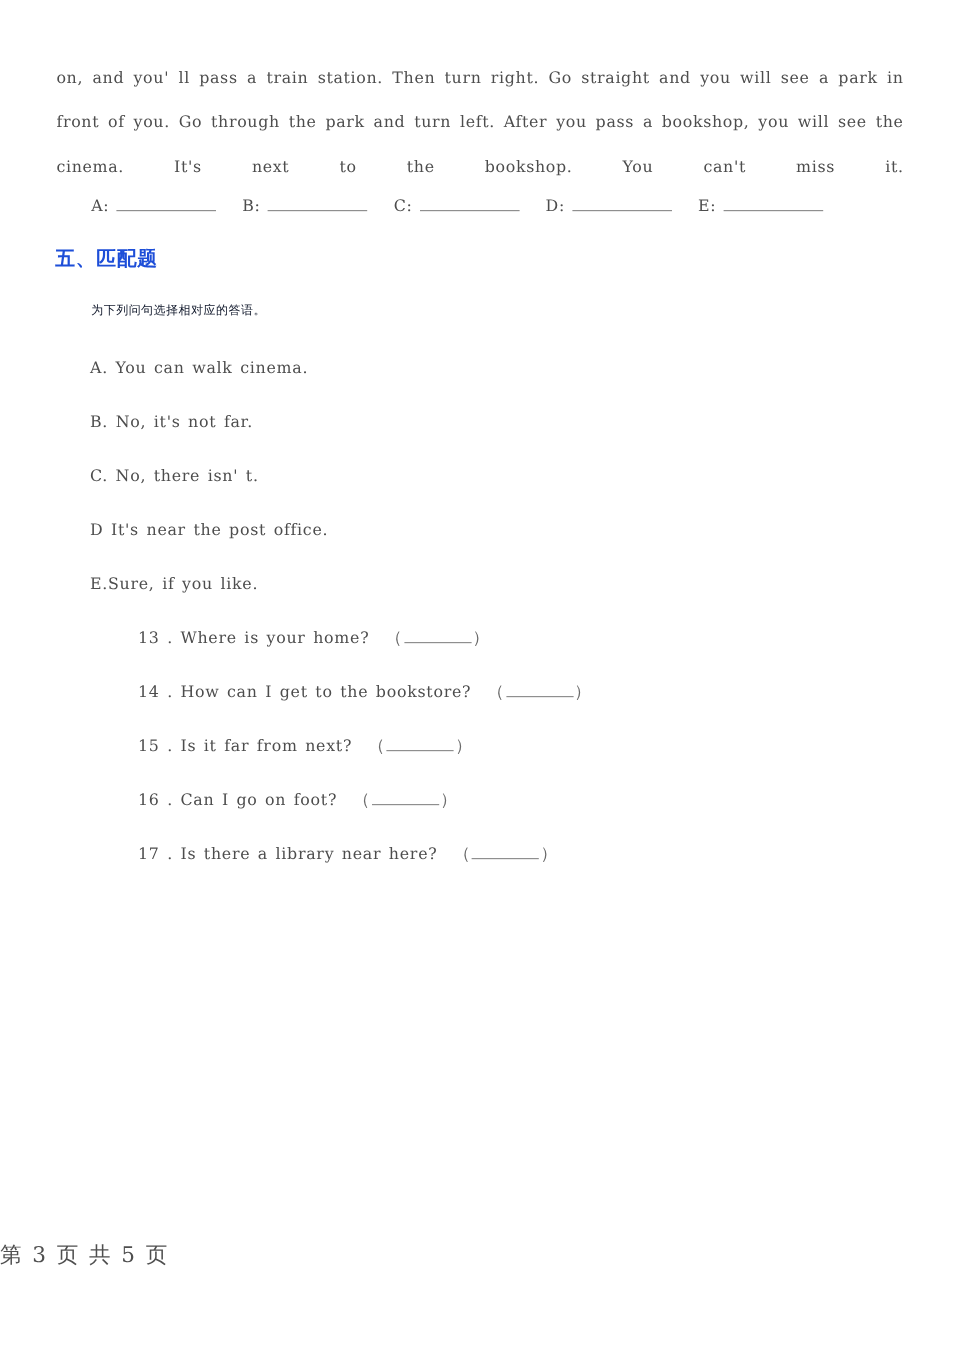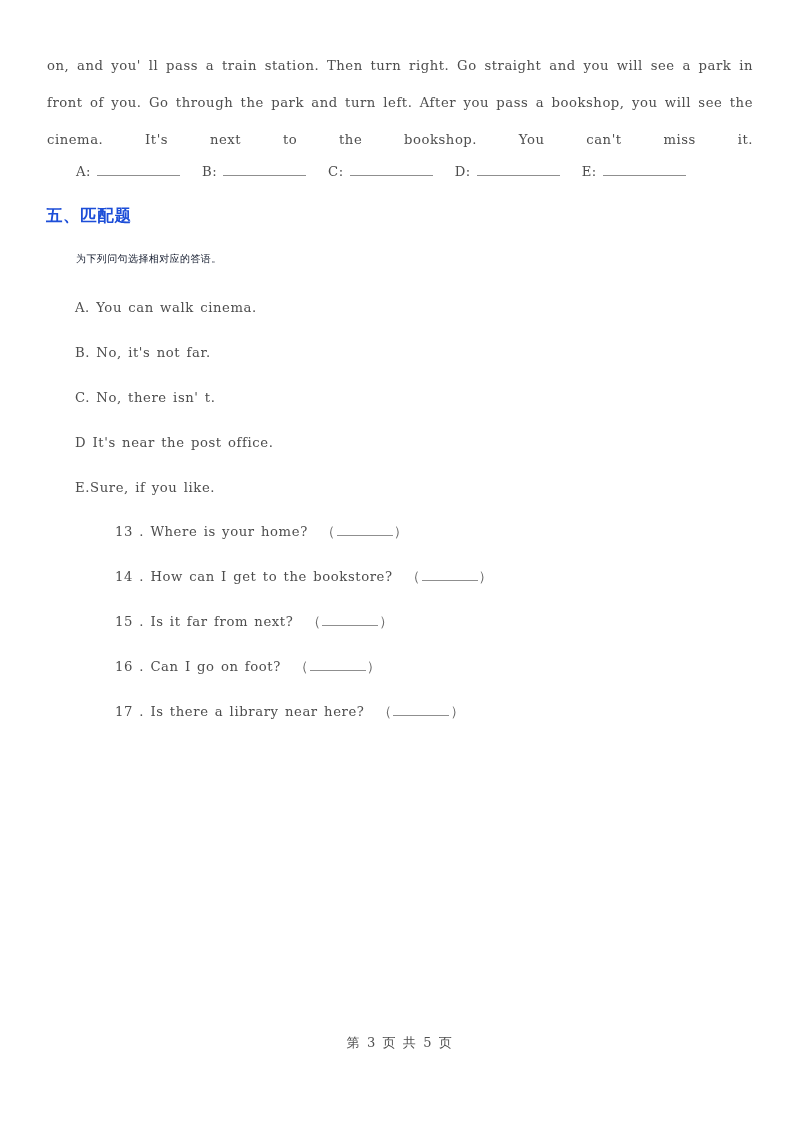--- a/index.html
+++ b/index.html
@@ -149,23 +149,22 @@
     vertical-align: baseline;
     margin: 0 1px;
   }
 
   
   .footer {
     position: absolute;
     left: 0;
     top: 1034px;
     width: 800px;
-    text-align: center;
-    font-family: "DejaVu Serif", "Liberation Serif", serif;
-    font-size: 13px;
+    font-family: "DejaVu Serif", "Liberation Serif", serif;
+    font-size: 18px;
     color: #4f4f4f;
     letter-spacing: 1.6px;
   }
 </style>
 </head>
 <body>
 
 <div class="page">
 
   <div class="passage">on, and you' ll pass a train station. Then turn right. Go straight and you will see a park in front of you. Go through the park and turn left. After you pass a bookshop, you will see the cinema. It's next to the bookshop. You can't miss it.</div>

